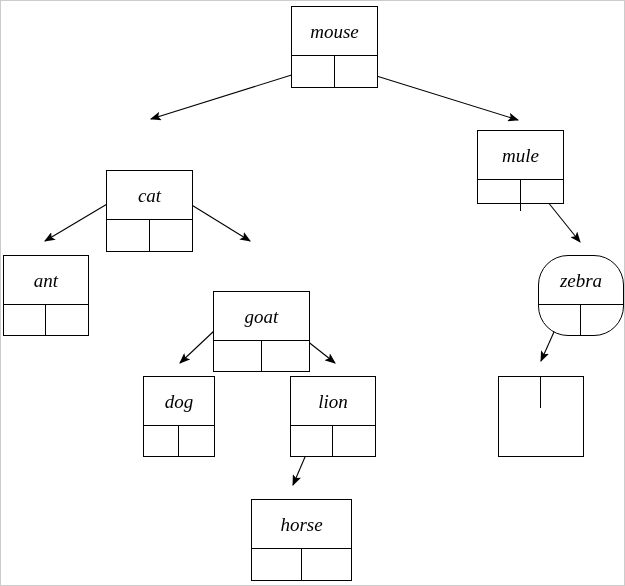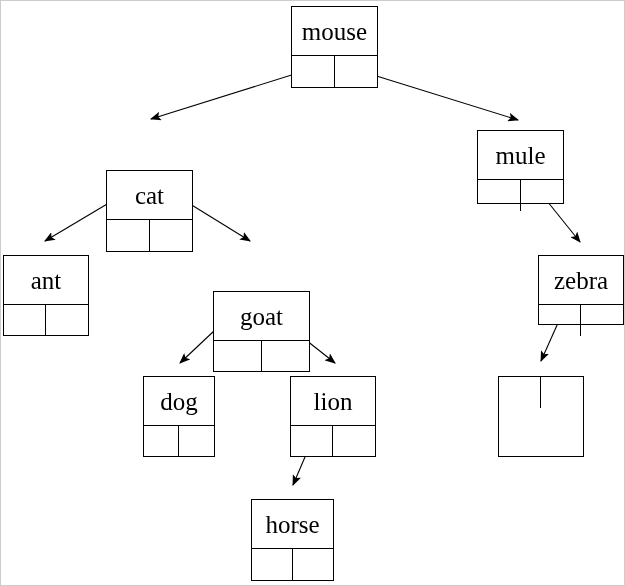--- a/index.html
+++ b/index.html
@@ -37,25 +37,26 @@
     position: absolute;
     box-sizing: border-box;
     border: 1px solid #000000;
     background: #ffffff;
   }
   .node-label {
     box-sizing: border-box;
     height: 49px;
     line-height: 49px;
     text-align: center;
-    font-size: 25px;
+    font-size: 19px;
     color: #000000;
     border-bottom: 1px solid #000000;
     white-space: nowrap;
     overflow: hidden;
+    font-style: italic;
   }
   .node-cells {
     display: flex;
     height: 31px;
     box-sizing: border-box;
   }
   .cell {
     flex: 1 1 50%;
     box-sizing: border-box;
     background: transparent;
@@ -117,21 +118,21 @@
           <div class="cell cell-right"></div>
         </div>
       </div>
       <div class="node" style="left: 212px; top: 254px; width: 97px; height: 81px; margin-top: 36px;">
         <div class="node-label">goat</div>
         <div class="node-cells">
           <div class="cell cell-left"></div>
           <div class="cell cell-right"></div>
         </div>
       </div>
-      <div class="node" style="left: 537px; top: 254px; width: 86px; height: 70px;">
+      <div class="node" style="left: 537px; top: 254px; width: 86px; height: 81px; border-radius: 30px;">
         <div class="node-label">zebra</div>
         <div class="node-cells">
           <div class="cell cell-left"></div>
           <div class="cell cell-right"></div>
         </div>
       </div>
       <div class="node" style="left: 135px; top: 375px; width: 72px; height: 81px; margin-left: 7px;">
         <div class="node-label">dog</div>
         <div class="node-cells">
           <div class="cell cell-left"></div>
@@ -144,21 +145,21 @@
           <div class="cell cell-left"></div>
           <div class="cell cell-right"></div>
         </div>
       </div>
       <div class="node" style="left: 497px; top: 375px; width: 86px; height: 81px;">
         <div class="node-cells">
           <div class="cell cell-left"></div>
           <div class="cell cell-right"></div>
         </div>
       </div>
-      <div class="node" style="left: 250px; top: 498px; width: 83px; height: 82px;">
+      <div class="node" style="left: 250px; top: 498px; width: 101px; height: 82px;">
         <div class="node-label">horse</div>
         <div class="node-cells">
           <div class="cell cell-left"></div>
           <div class="cell cell-right"></div>
         </div>
       </div>
     </div>
 
 </div>
 

